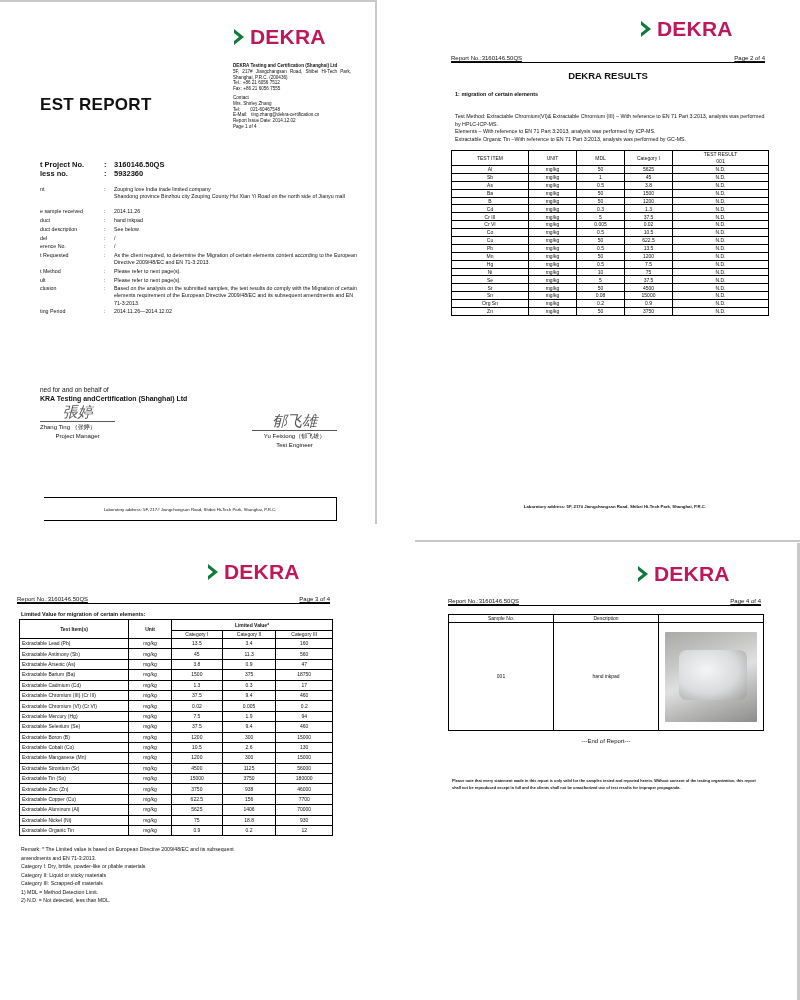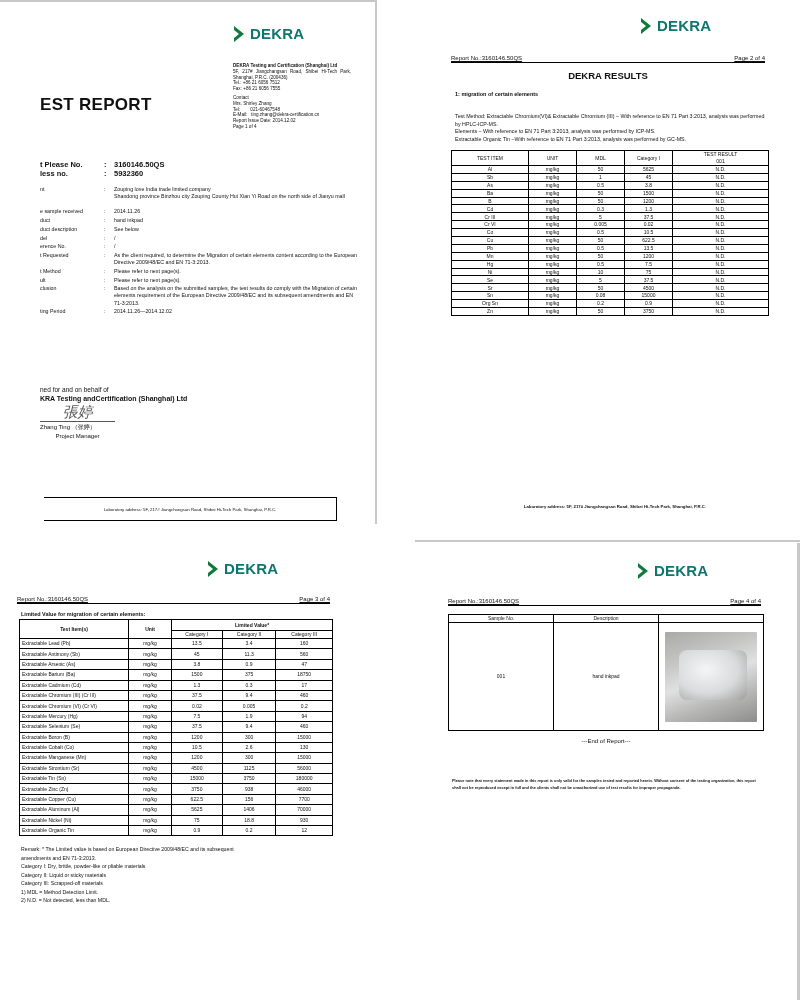--- a/index.html
+++ b/index.html
@@ -4,21 +4,21 @@
 <style>
   html, body { margin:0; padding:0; }
   body { width:800px; height:1000px; background:#ffffff; position:relative; overflow:hidden;
          font-family:"Liberation Sans", sans-serif; color:#111; }
   .page { position:absolute; background:#fff; overflow:hidden; }
   .b-right { border-right:2px solid #c8c8c8; }
   .b-top { border-top:2px solid #c8c8c8; }
   .b-left { border-left:2px solid #c8c8c8; }
   .logo { position:absolute; display:flex; align-items:center; gap:5px; }
   .logo svg { display:block; }
-  .logo span { color:#0f766e; font-weight:bold; font-size:15px; letter-spacing:0.2px; }
+  .logo span { color:#be185d; font-weight:bold; font-size:21px; letter-spacing:0.2px; }
   .hdr { position:absolute; font-size:6px; display:flex; justify-content:space-between; border-bottom:1px solid #000; padding-bottom:1px; }
   .hdr span { text-decoration:underline; }
   table { border-collapse:collapse; position:absolute; }
   td, th { border:1px solid #000; font-size:5px; text-align:center; padding:0; font-weight:normal; line-height:7px; }
   
   #p1 .title { position:absolute; left:40px; top:95px; font-size:17px; font-weight:bold; letter-spacing:0.3px; }
   #p1 .company { position:absolute; left:233px; top:63px; width:118px; font-size:4.6px; line-height:5.8px; }
   #p1 .company .name { font-weight:bold; }
   #p1 .fields { position:absolute; left:40px; top:160px; width:320px; }
   .frow { display:flex; font-size:5.3px; line-height:7.2px; }
@@ -68,21 +68,21 @@
       <div style="height:3px"></div>
       <div>Contact</div>
       <div>Mrs. Shirley Zhang</div>
       <div style="white-space:pre;">Tel:        021-60467548</div>
       <div style="white-space:pre;">E-Mail:   ting.zhang@dekra-certification.cn</div>
       <div>Report Issue Date: 2014.12.02</div>
       <div>Page 1 of 4</div>
     </div>
     <div class="fields" id="p1-fields">
         <div class="frow big">
-          <span class="lab">t Please No.</span>
+          <span class="lab">t Project No.</span>
           <span class="colon">:</span>
           <span class="val" style="white-space:pre-line;">3160146.50QS</span>
         </div>
         <div class="frow big">
           <span class="lab">less no.</span>
           <span class="colon">:</span>
           <span class="val" style="white-space:pre-line;">5932360</span>
         </div>
         <div class="frow" style="margin-top: 8px;">
           <span class="lab">nt</span>
@@ -143,20 +143,26 @@
       </div>
     <div class="behalf">
       <div>ned for and on behalf of</div>
       <div class="co">KRA Testing andCertification (Shanghai) Ltd</div>
     </div>
     <div class="sig" style="left:40px;top:403px;width:75px;">
       <div class="scrawl">張婷</div>
       <div class="line"></div>
       <div style="text-align:left;">Zhang Ting （张婷）</div>
       <div>Project Manager</div>
+    </div>
+    <div class="sig" style="left:252px;top:412px;width:85px;">
+      <div class="scrawl">郁飞雄</div>
+      <div class="line"></div>
+      <div>Yu Feixiong（郁飞雄）</div>
+      <div>Test Engineer</div>
     </div>
     <div class="labbox" style="left:44px;top:497px;width:292px;height:22px;border-left:none;">
       <span>Laboratory address: 5F, 217# Jiangchangsan Road, Shibei Hi-Tech Park, Shanghai, P.R.C.</span>
     </div>
   </div>
 </div>
 <div class="vscroll" style="left:44px;top:0;width:2px;height:0;"></div>
 
 <div id="p2" style="position:absolute;left:400px;top:0;width:400px;height:540px;">
 </div>

